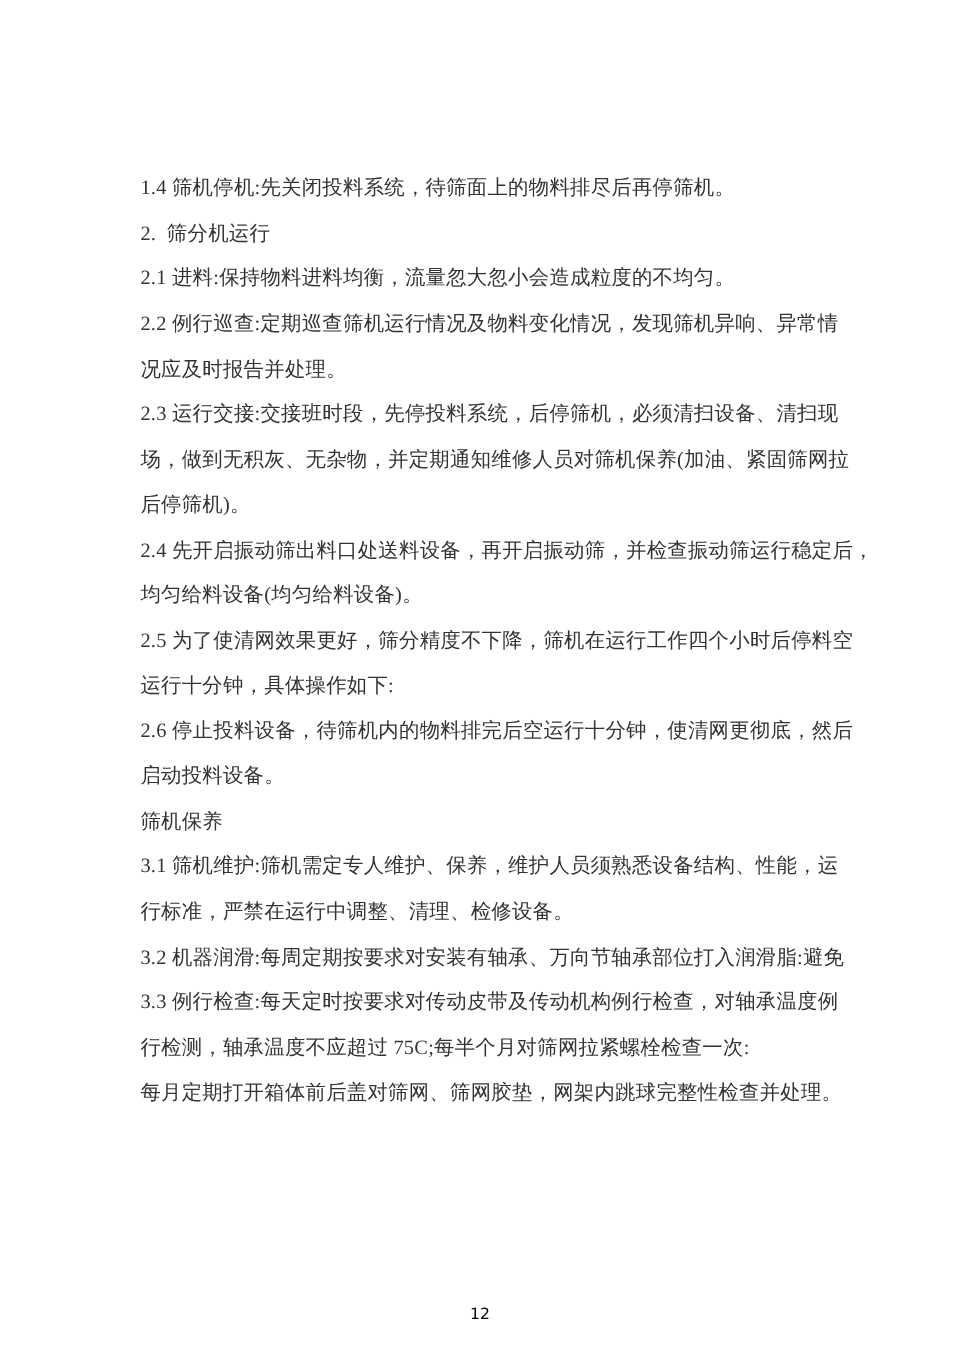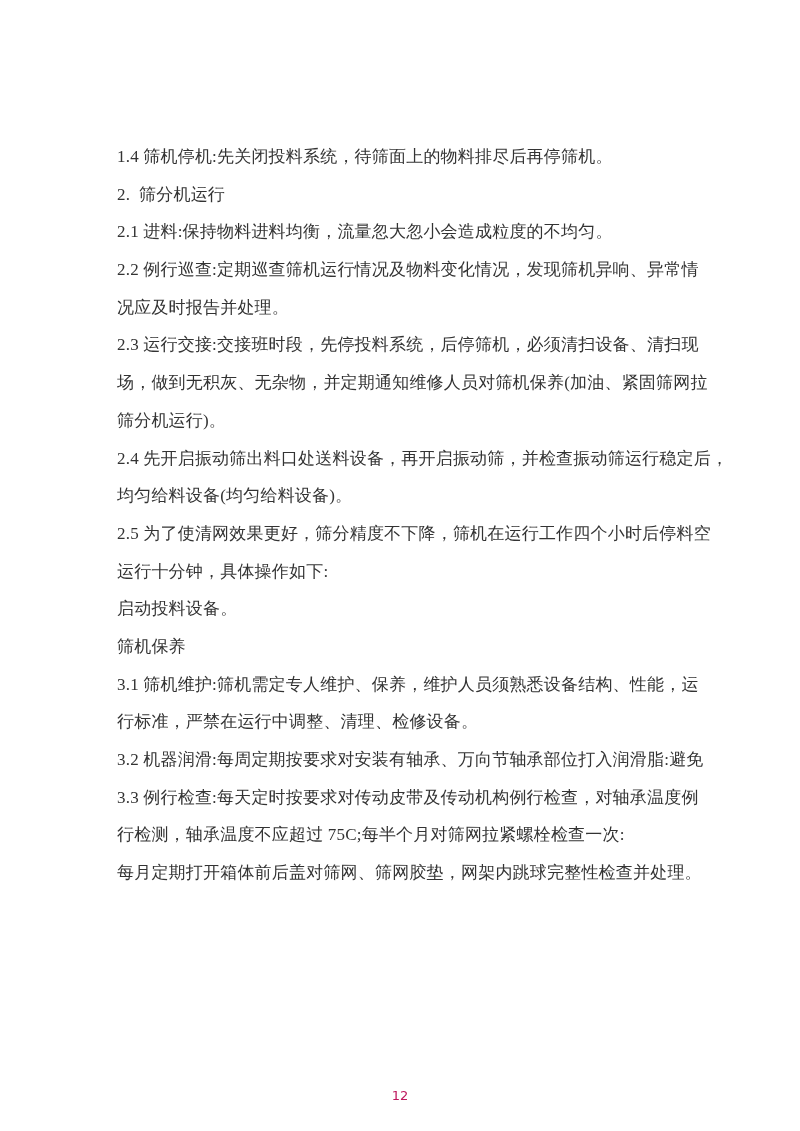--- a/index.html
+++ b/index.html
@@ -37,21 +37,21 @@
   .footer {
     position: absolute;
     left: 0;
     top: 1042px;
     width: 800px;
     text-align: center;
   }
   .page-number {
     font-family: "DejaVu Sans", sans-serif;
     font-size: 13px;
-    color: #be185d;
+    color: #000000;
   }
 </style>
 </head>
 <body>
 
 <div class="page">
   <div class="content">
 
     <div class="paragraph">
       <div class="text-line">1.4 筛机停机:先关闭投料系统，待筛面上的物料排尽后再停筛机。</div>
@@ -66,34 +66,35 @@
     </div>
 
     <div class="paragraph">
       <div class="text-line">2.2 例行巡查:定期巡查筛机运行情况及物料变化情况，发现筛机异响、异常情</div>
       <div class="text-line">况应及时报告并处理。</div>
     </div>
 
     <div class="paragraph">
       <div class="text-line">2.3 运行交接:交接班时段，先停投料系统，后停筛机，必须清扫设备、清扫现</div>
       <div class="text-line">场，做到无积灰、无杂物，并定期通知维修人员对筛机保养(加油、紧固筛网拉</div>
-      <div class="text-line">筛分机运行)。</div>
+      <div class="text-line">后停筛机)。</div>
     </div>
 
     <div class="paragraph">
       <div class="text-line">2.4 先开启振动筛出料口处送料设备，再开启振动筛，并检查振动筛运行稳定后，</div>
       <div class="text-line">均匀给料设备(均匀给料设备)。</div>
     </div>
 
     <div class="paragraph">
       <div class="text-line">2.5 为了使清网效果更好，筛分精度不下降，筛机在运行工作四个小时后停料空</div>
       <div class="text-line">运行十分钟，具体操作如下:</div>
     </div>
 
     <div class="paragraph">
+      <div class="text-line">2.6 停止投料设备，待筛机内的物料排完后空运行十分钟，使清网更彻底，然后</div>
       <div class="text-line">启动投料设备。</div>
     </div>
 
     <div class="paragraph">
       <div class="text-line">筛机保养</div>
     </div>
 
     <div class="paragraph">
       <div class="text-line">3.1 筛机维护:筛机需定专人维护、保养，维护人员须熟悉设备结构、性能，运</div>
       <div class="text-line">行标准，严禁在运行中调整、清理、检修设备。</div>

